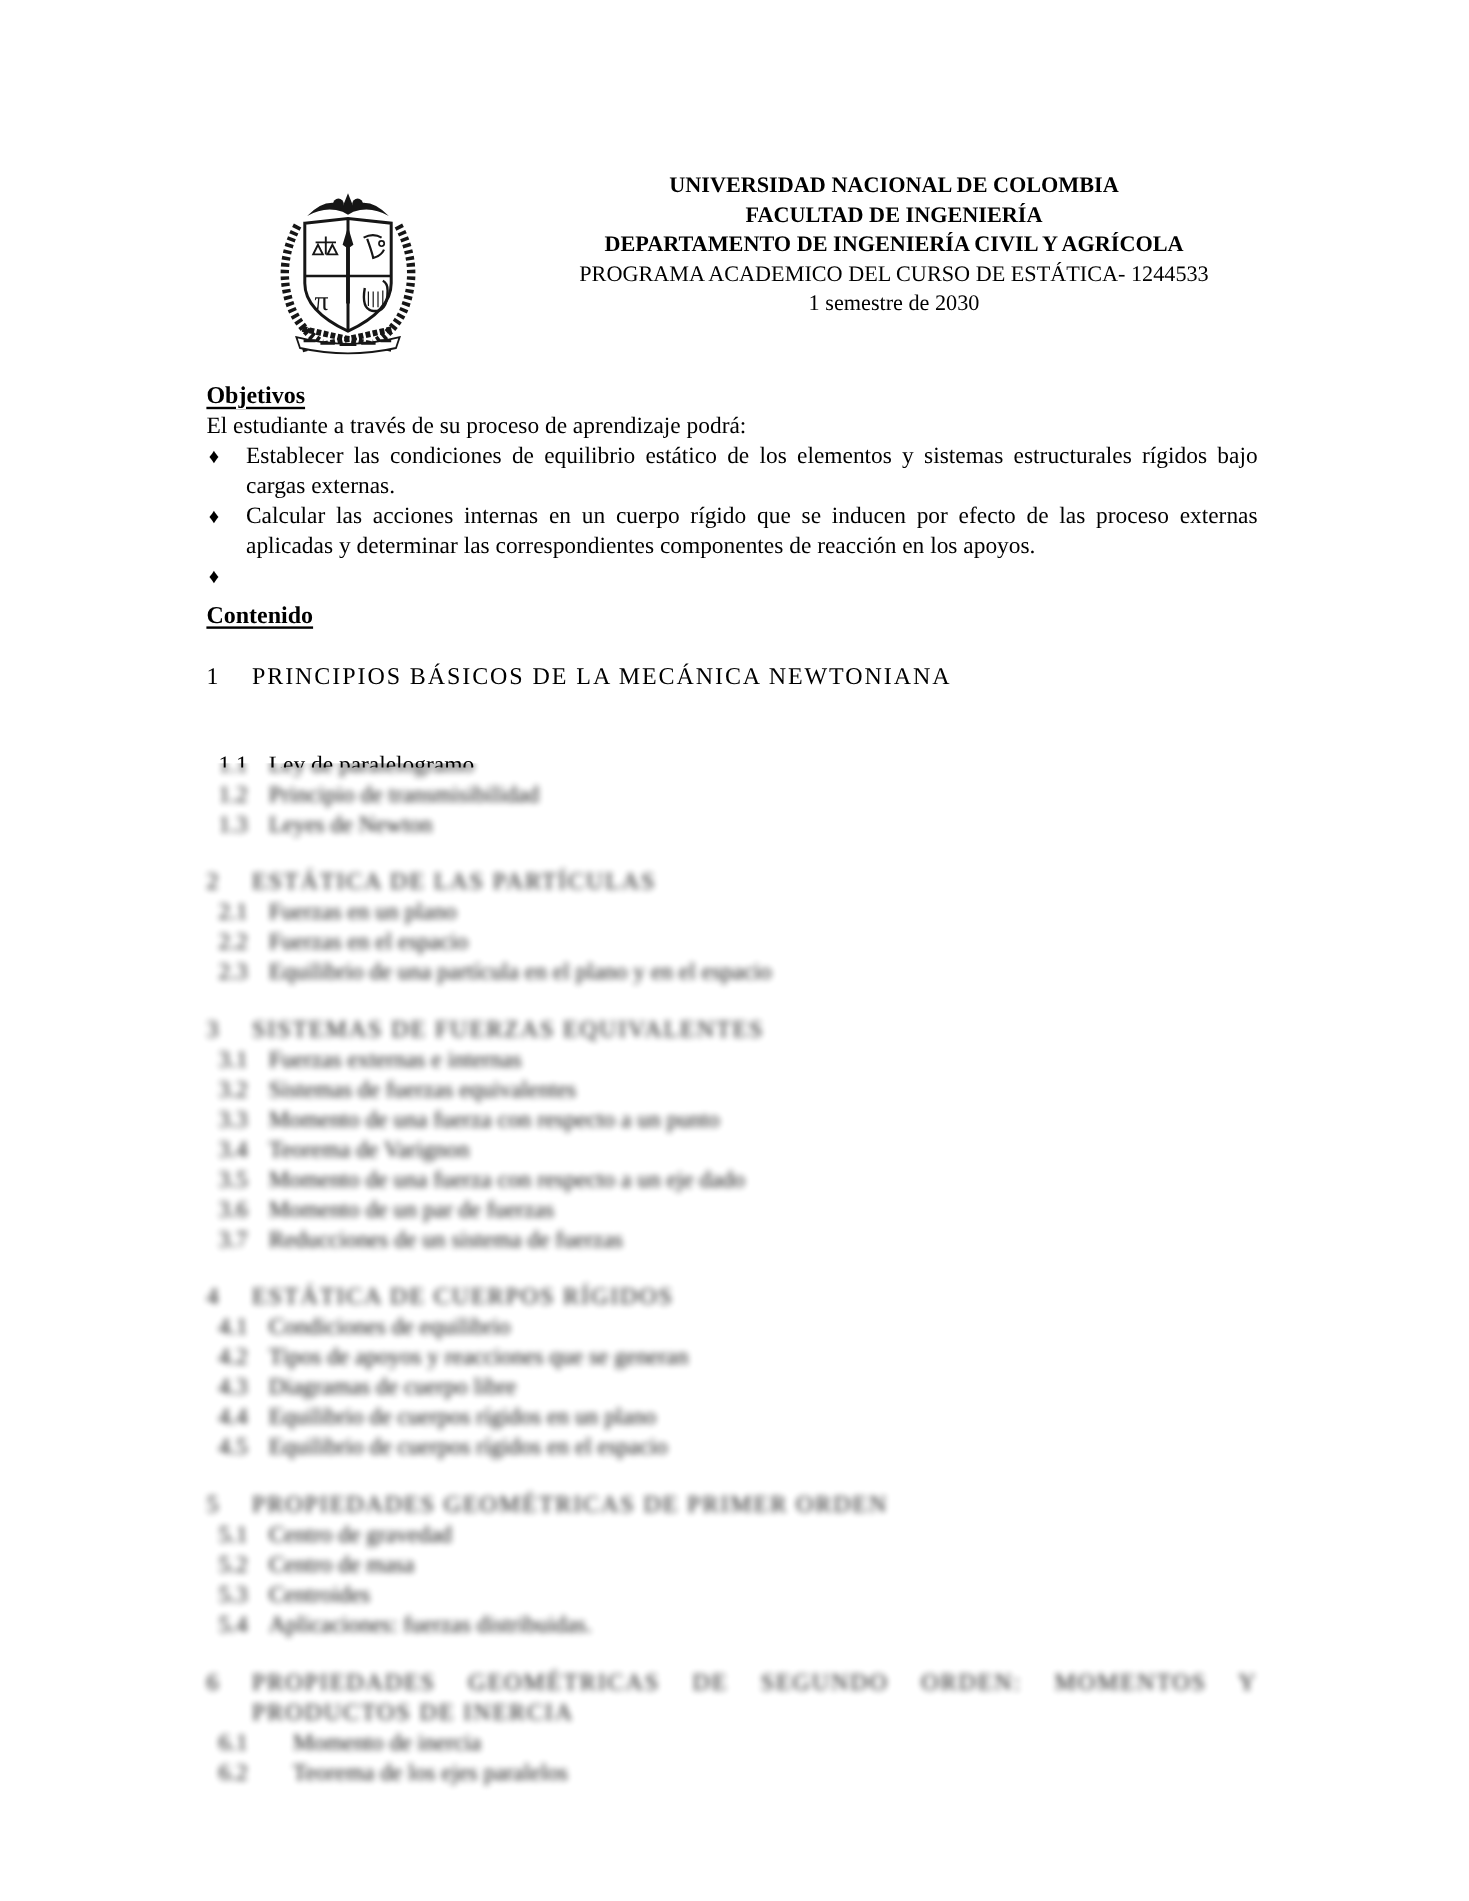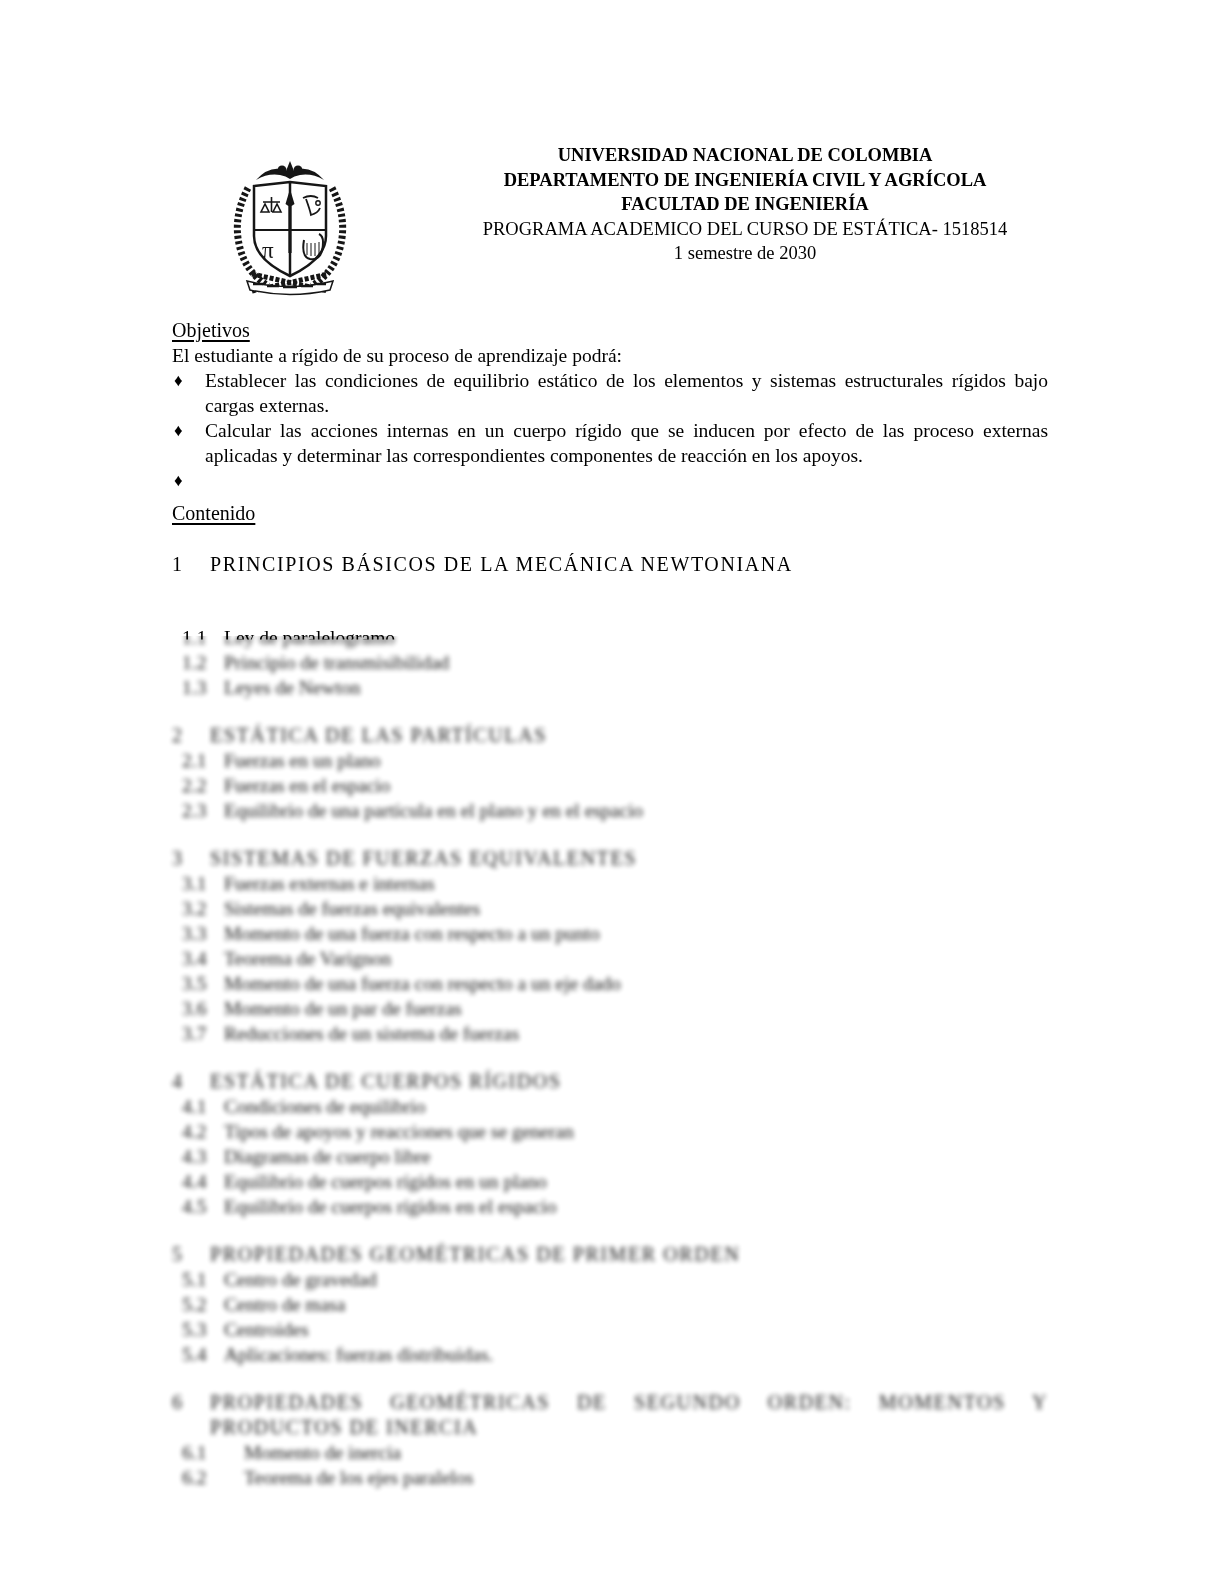--- a/index.html
+++ b/index.html
@@ -12,21 +12,21 @@
     padding:143px 176px 0 172px;
     overflow:hidden;
   }
   
   .logo{position:absolute;left:226px;top:156px;width:128px;height:140px;}
   .header{margin-left:253px;width:640px;text-align:center;font-size:18.5px;line-height:24.5px;}
   .h-line{white-space:nowrap;text-align:center;}
   .h-line.bold{font-weight:bold;}
   
   .sec-title{
-    font-size:20px;font-weight:normal;line-height:26px;
+    font-size:20px;font-weight:bold;line-height:26px;
     text-decoration:underline;text-underline-offset:3px;
   }
   #objetivos-heading{margin-top:51px;}
   #contenido-heading{margin-top:32px;}
   .para{font-size:19.5px;line-height:25px;}
   .bullet{
     position:relative;padding-left:33px;
     font-size:19.5px;line-height:25px;text-align:justify;
   }
   .marker{position:absolute;left:2px;top:0;font-size:17px;}
@@ -85,28 +85,28 @@
 
       <path d="M26,135 L102,118" stroke="#161616" stroke-width="5" stroke-dasharray="4 2"></path>
       <path d="M26,118 L102,135" stroke="#161616" stroke-width="5" stroke-dasharray="4 2"></path>
       <path d="M21,125 q43,11 86,0 l-3,9 q-40,9 -80,0 Z" fill="#ffffff" stroke="#161616" stroke-width="1.5"></path>
       <path d="M27,128 h10 M41,130 h12 M57,131 h14 M75,130 h12 M91,128 h9" stroke="#161616" stroke-width="2.5"></path>
     </svg>
   </div>
 
   <div class="header">
     <div class="h-line bold">UNIVERSIDAD NACIONAL DE COLOMBIA</div>
+    <div class="h-line bold">FACULTAD DE INGENIERÍA</div>
     <div class="h-line bold">DEPARTAMENTO DE INGENIERÍA CIVIL Y AGRÍCOLA</div>
-    <div class="h-line bold">FACULTAD DE INGENIERÍA</div>
-    <div class="h-line">PROGRAMA ACADEMICO DEL CURSO  DE ESTÁTICA- 1518514</div>
+    <div class="h-line">PROGRAMA ACADEMICO DEL CURSO  DE ESTÁTICA- 1244533</div>
     <div class="h-line">1 semestre de 2030</div>
   </div>
 
   <div class="sec-title" id="objetivos-heading">Objetivos</div>
-  <div class="para">El estudiante a rígido de su proceso de aprendizaje podrá:</div>
+  <div class="para">El estudiante a través de su proceso de aprendizaje podrá:</div>
 
   <div>
     <div class="bullet">
       <span class="marker">♦</span>
       <span>Establecer las condiciones de equilibrio estático de los elementos y sistemas estructurales rígidos bajo cargas externas.</span>
     </div>
     <div class="bullet">
       <span class="marker">♦</span>
       <span>Calcular las acciones internas en un cuerpo rígido que se inducen por efecto de las proceso externas aplicadas y determinar las correspondientes componentes de reacción en los apoyos.</span>
     </div>

